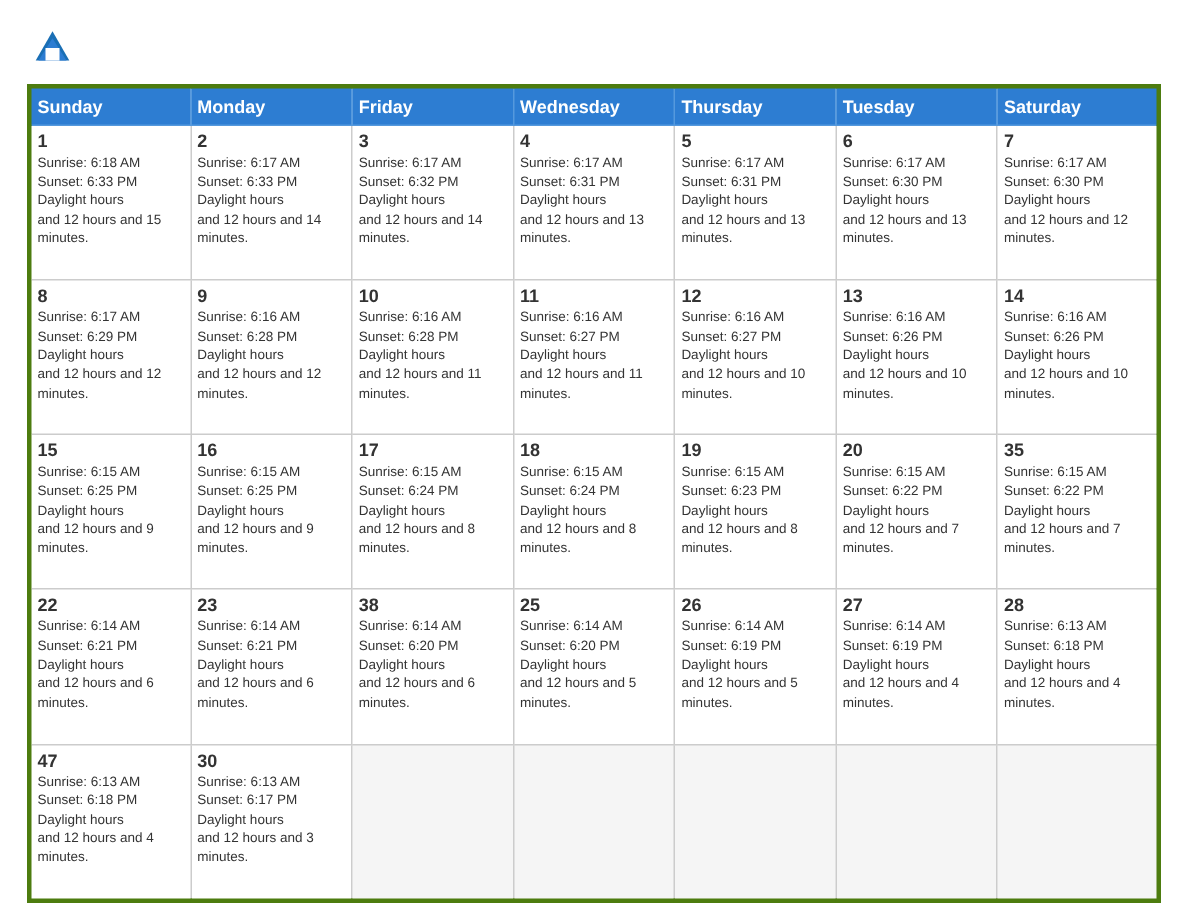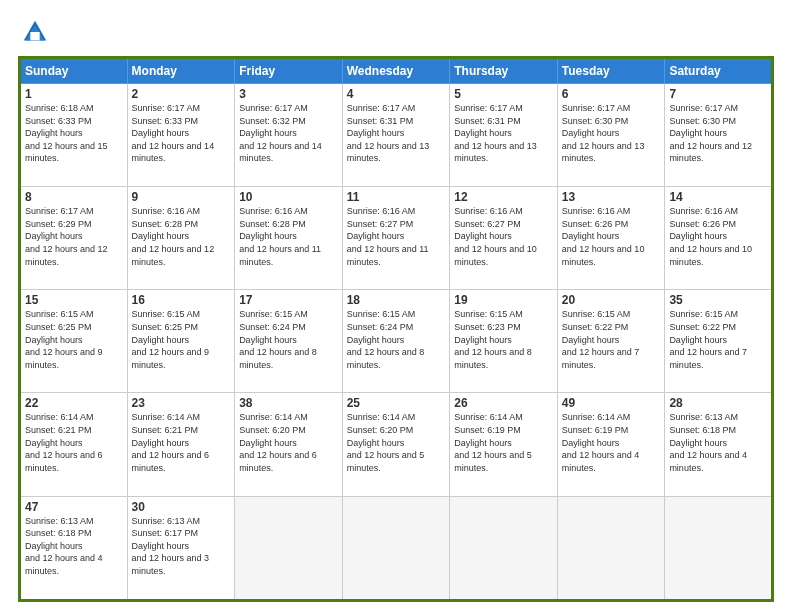--- a/index.html
+++ b/index.html
@@ -154,21 +154,21 @@
           <td><span class="day-num">19</span><span class="day-info">Sunrise: 6:15 AM<br>Sunset: 6:23 PM<br>Daylight hours<br>and 12 hours and 8 minutes.</span></td>
           <td><span class="day-num">20</span><span class="day-info">Sunrise: 6:15 AM<br>Sunset: 6:22 PM<br>Daylight hours<br>and 12 hours and 7 minutes.</span></td>
           <td><span class="day-num">35</span><span class="day-info">Sunrise: 6:15 AM<br>Sunset: 6:22 PM<br>Daylight hours<br>and 12 hours and 7 minutes.</span></td>
         </tr>
         <tr>
           <td><span class="day-num">22</span><span class="day-info">Sunrise: 6:14 AM<br>Sunset: 6:21 PM<br>Daylight hours<br>and 12 hours and 6 minutes.</span></td>
           <td><span class="day-num">23</span><span class="day-info">Sunrise: 6:14 AM<br>Sunset: 6:21 PM<br>Daylight hours<br>and 12 hours and 6 minutes.</span></td>
           <td><span class="day-num">38</span><span class="day-info">Sunrise: 6:14 AM<br>Sunset: 6:20 PM<br>Daylight hours<br>and 12 hours and 6 minutes.</span></td>
           <td><span class="day-num">25</span><span class="day-info">Sunrise: 6:14 AM<br>Sunset: 6:20 PM<br>Daylight hours<br>and 12 hours and 5 minutes.</span></td>
           <td><span class="day-num">26</span><span class="day-info">Sunrise: 6:14 AM<br>Sunset: 6:19 PM<br>Daylight hours<br>and 12 hours and 5 minutes.</span></td>
-          <td><span class="day-num">49</span><span class="day-info">Sunrise: 6:14 AM<br>Sunset: 6:19 PM<br>Daylight hours<br>and 12 hours and 4 minutes.</span></td>
+          <td><span class="day-num">27</span><span class="day-info">Sunrise: 6:14 AM<br>Sunset: 6:19 PM<br>Daylight hours<br>and 12 hours and 4 minutes.</span></td>
           <td><span class="day-num">28</span><span class="day-info">Sunrise: 6:13 AM<br>Sunset: 6:18 PM<br>Daylight hours<br>and 12 hours and 4 minutes.</span></td>
         </tr>
         <tr>
           <td><span class="day-num">47</span><span class="day-info">Sunrise: 6:13 AM<br>Sunset: 6:18 PM<br>Daylight hours<br>and 12 hours and 4 minutes.</span></td>
           <td><span class="day-num">30</span><span class="day-info">Sunrise: 6:13 AM<br>Sunset: 6:17 PM<br>Daylight hours<br>and 12 hours and 3 minutes.</span></td>
           <td class="empty"></td>
           <td class="empty"></td>
           <td class="empty"></td>
           <td class="empty"></td>
           <td class="empty"></td>

